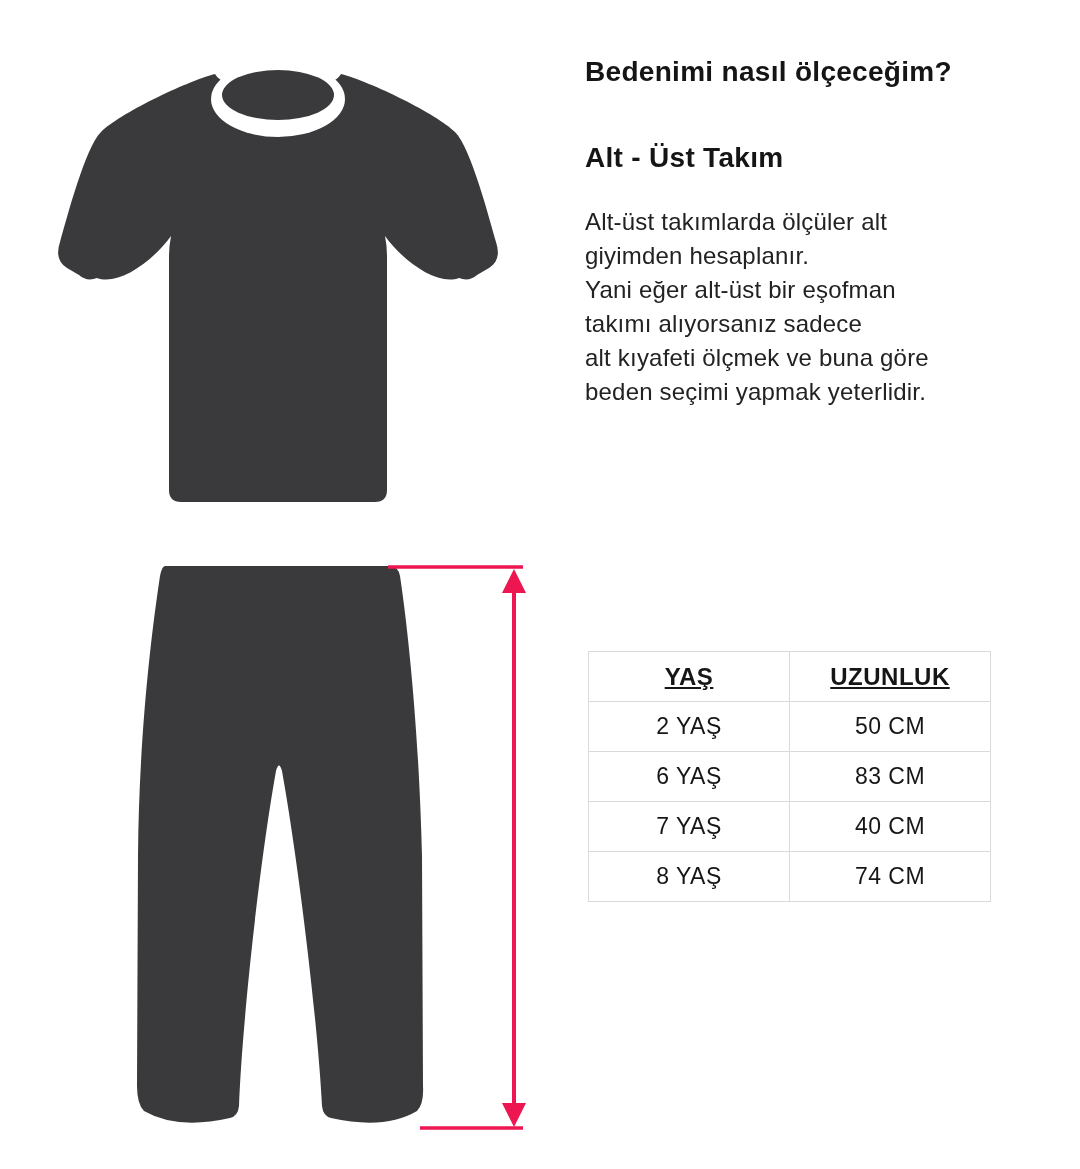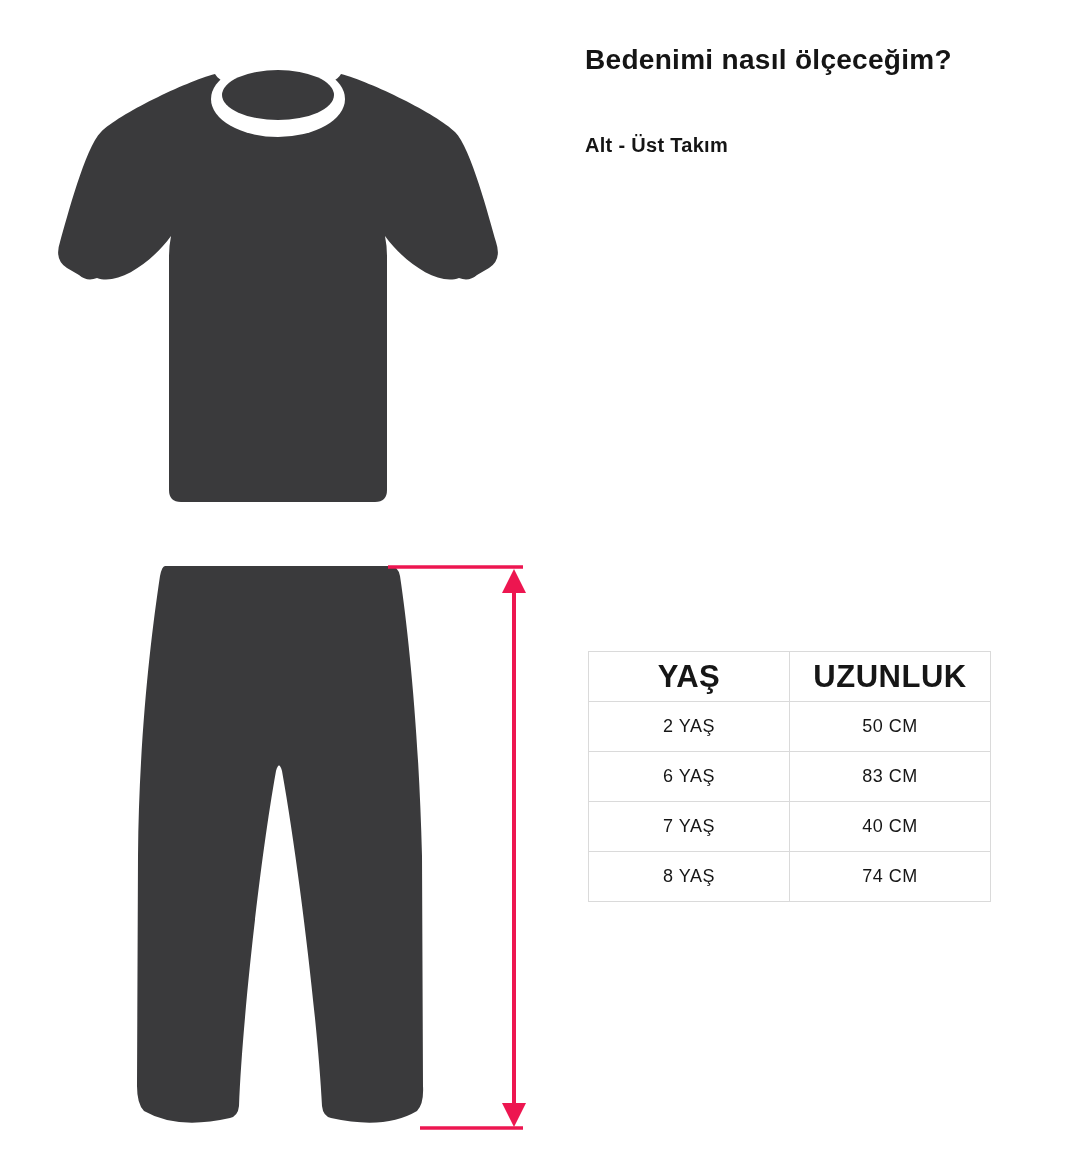--- a/index.html
+++ b/index.html
@@ -12,29 +12,29 @@
     position: relative;
     width: 1080px;
     height: 1169px;
     background: #ffffff;
     overflow: hidden;
     color: #1b1b1b;
   }
   .abs { position: absolute; }
 
   .title {
-    left: 585px; top: 44px;
+    left: 585px; top: 56px;
     font-size: 28px;
     font-weight: bold;
     letter-spacing: 0.3px;
     color: #151515;
   }
   .subtitle {
-    left: 585px; top: 134px;
-    font-size: 20px;
+    left: 585px; top: 142px;
+    font-size: 28px;
     font-weight: bold;
     letter-spacing: 0.3px;
     color: #151515;
   }
   .body-text {
     left: 585px;
     font-size: 24px;
     line-height: 34px;
     letter-spacing: 0.2px;
     color: #222222;
@@ -53,26 +53,27 @@
   table.size-table th,
   table.size-table td {
     border: 1px solid #dadada;
     text-align: center;
     vertical-align: middle;
     height: 49px;
     padding: 0;
     color: #161616;
   }
   table.size-table th {
-    font-size: 31px;
+    font-size: 24px;
     font-weight: bold;
     letter-spacing: 0.5px;
+    text-decoration: underline;
   }
   table.size-table td {
-    font-size: 18px;
+    font-size: 23px;
     font-weight: normal;
     letter-spacing: 0.5px;
   }
 
   .tshirt-svg { left: 57px;  top: 60px;  }
   .pants-svg  { left: 135px; top: 566px; }
   .arrow-svg  { left: 380px; top: 556px; }
 </style>
 </head>
 <body>
@@ -103,20 +104,26 @@
     <line x1="134" y1="20" x2="134" y2="564" stroke="#ED1650" stroke-width="4"></line>
     <polygon points="134,13 122,37 146,37" fill="#ED1650"></polygon>
     <polygon points="134,571 122,547 146,547" fill="#ED1650"></polygon>
     <line x1="40" y1="572" x2="143" y2="572" stroke="#ED1650" stroke-width="3.5"></line>
   </svg>
 
   <div class="abs title">Bedenimi nasıl ölçeceğim?</div>
 
   <div class="abs subtitle">Alt - Üst Takım</div>
 
+  <div class="abs body-text para1">Alt-üst takımlarda ölçüler alt
+giyimden hesaplanır.
+Yani eğer alt-üst bir eşofman
+takımı alıyorsanız sadece
+alt kıyafeti ölçmek ve buna göre
+beden seçimi yapmak yeterlidir.</div>
 
 
   <table class="size-table">
     <thead>
       <tr>
         <th>YAŞ</th>
         <th>UZUNLUK</th>
       </tr>
     </thead>
     <tbody>

